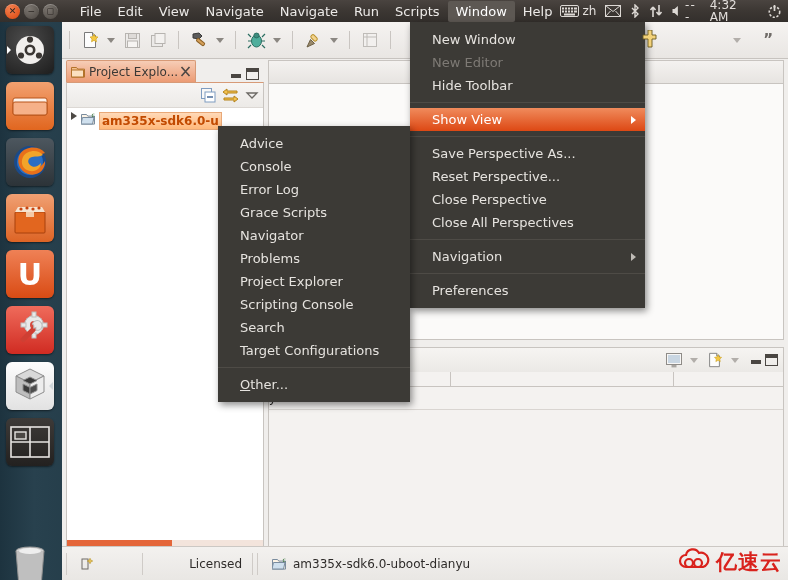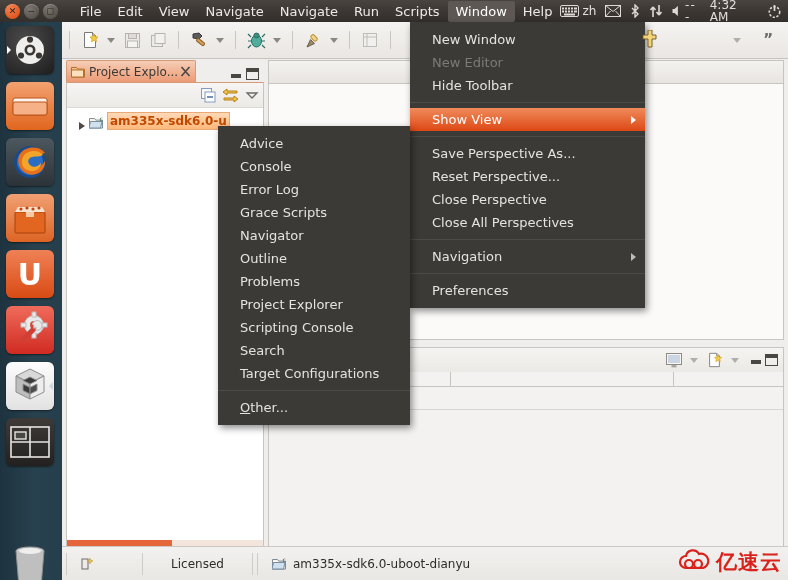--- a/index.html
+++ b/index.html
@@ -69,21 +69,21 @@
   #tab-row{display:flex;align-items:flex-end;height:22px;}
   #tab-ctrls{margin-left:auto;display:flex;align-items:center;gap:5px;padding:0 5px 2px 0;}
   .minbox{width:10px;height:7px;border:1px solid #4a4642;border-top:none;border-left:none;border-right:none;position:relative;}
   .minbox i{position:absolute;left:0;right:0;bottom:0;height:3px;background:#4a4642;}
   .maxbox{width:11px;height:10px;border:1px solid #4a4642;position:relative;}
   .maxbox i{position:absolute;left:0;right:0;top:0;height:3px;background:#4a4642;}
   #proj-body{border:1px solid #c8c4c0;border-top:1px solid #d79a77;background:#ffffff;height:463px;position:relative;}
   #proj-toolbar{height:24px;background:linear-gradient(to bottom,#f7f5f3,#eceae7);
     border-bottom:1px solid #dcd8d4;display:flex;align-items:center;justify-content:flex-end;padding-right:4px;gap:6px;}
   #tree{padding:4px 0 0 0;}
-  .tree-row{display:flex;align-items:flex-end;height:18px;padding-left:4px;margin-left:8px;}
+  .tree-row{display:flex;align-items:flex-start;height:18px;padding-left:4px;}
   .tree-arrow{width:0;height:0;border-top:4px solid transparent;border-bottom:4px solid transparent;
               border-left:6px solid #4d4945;margin-right:4px;}
   .tree-label{background:linear-gradient(to bottom,#ffd9b8,#ffb87a);color:#c24a00;font-weight:bold;
               font-size:12px;padding:1px 2px;border:1px solid #e8a878;white-space:nowrap;}
   #proj-scroll{position:absolute;left:0;bottom:0;width:196px;height:6px;background:#f3e4dc;}
   #proj-scroll i{display:block;width:105px;height:6px;background:#e4663a;}
   
   #editor-area{position:absolute;left:206px;top:38px;width:516px;height:487px;}
   #editor-tabrow{height:22px;background:linear-gradient(to bottom,#f4f2f0,#e7e4e1);
      border:1px solid #c8c4c0;border-bottom:none;display:flex;align-items:center;}
@@ -108,21 +108,21 @@
   .mi.dis{color:#7e7a75;}
   .mi.sel{background:linear-gradient(to bottom,#f08b5c,#dd4814);color:#fff;}
   .mi .subarrow{position:absolute;right:9px;top:50%;margin-top:-4px;width:0;height:0;
      border-top:4px solid transparent;border-bottom:4px solid transparent;border-left:5px solid #bfbbb6;}
   .mi.sel .subarrow{border-left-color:#fff;}
   .msep{height:1px;background:#4e4b46;margin:5px 0;}
   #show-view-menu{position:absolute;left:218px;top:126px;width:192px;background:#3c3a36;z-index:80;
      padding:6px 0;box-shadow:2px 3px 7px rgba(0,0,0,.45);}
   .u{text-decoration:underline;}
   
-  #watermark{position:absolute;right:6px;bottom:4px;display:flex;align-items:center;gap:4px;z-index:90;}
+  #watermark{position:absolute;right:6px;bottom:4px;display:flex;gap:4px;z-index:90;}
   #watermark .wm-text{color:#d9221c;font-size:21px;font-weight:bold;font-family:"DejaVu Sans",sans-serif;letter-spacing:1px;}
   
   #cursor{position:absolute;left:641px;top:30px;z-index:95;}
 </style>
 </head>
 <body>
 
 <div id="top-panel">
   <div class="winbtn close">
       <span>✕</span>
@@ -461,21 +461,21 @@
   </div>
 
   <div id="statusbar">
     <div class="sb-sep"></div>
     <div class="sb-cell" style="width:72px;box-sizing:border-box">
       <svg width="13" height="14" viewBox="0 0 13 14">
         <rect x="1" y="2" width="6" height="10" fill="none" stroke="#6f6b67"></rect>
         <path d="M9 1.2 l.9 1.9 1.9 .9 -1.9 .9 -.9 1.9 -.9-1.9 -1.9-.9 1.9-.9z" fill="#e6c25a" stroke="#b08c1e" stroke-width=".5"></path>
       </svg>
     </div>
-    <div class="sb-cell" style="width:110px;box-sizing:border-box;justify-content:center">
+    <div class="sb-cell" style="width:110px;box-sizing:border-box;justify-content:flex-end">
       <span>Licensed</span>
     </div>
     <div class="sb-sep"></div>
     <div class="sb-cell" style="border-right:none">
       <svg width="16" height="14" viewBox="0 0 16 14">
         <path d="M0.5 2.5 h5 l1.3 1.6 h6.7 v8 h-13 z" fill="#fdf4e6" stroke="#7a8c9e"></path>
         <path d="M1.5 5.5 h11.5 l-1.5 6.5 h-11.5 z" fill="#cfe0ee" stroke="#7a8c9e"></path>
         <text x="10.5" y="5" font-size="6" fill="#2a6b2a" font-family="DejaVu Sans">c</text>
       </svg>
       <span>am335x-sdk6.0-uboot-dianyu</span>
@@ -530,23 +530,20 @@
       <span>Console</span>
     </div>
   <div class="mi">
       <span>Error Log</span>
     </div>
   <div class="mi">
       <span>Grace Scripts</span>
     </div>
   <div class="mi">
       <span>Navigator</span>
-    </div>
-  <div class="mi">
-      <span>Outline</span>
     </div>
   <div class="mi">
       <span>Problems</span>
     </div>
   <div class="mi">
       <span>Project Explorer</span>
     </div>
   <div class="mi">
       <span>Scripting Console</span>
     </div>

